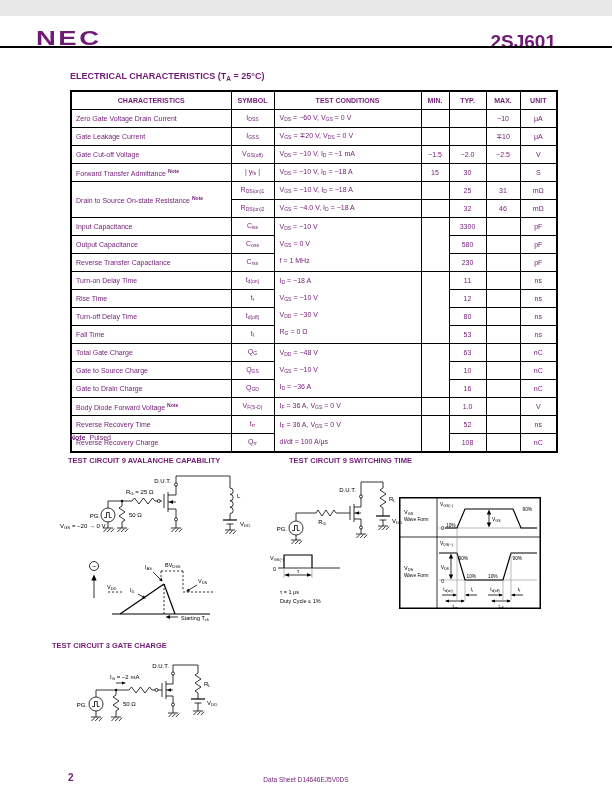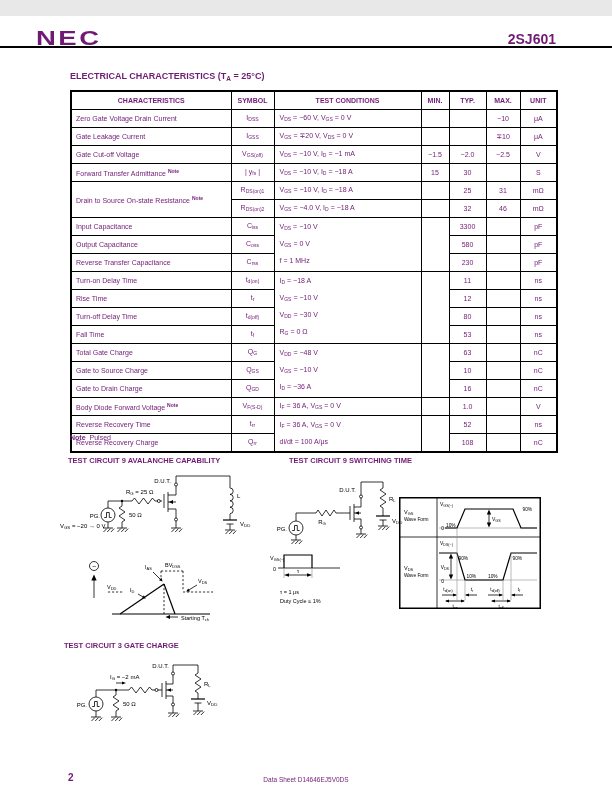--- a/index.html
+++ b/index.html
@@ -1,21 +1,21 @@
 <!DOCTYPE html>
 <html><head>
 <meta charset="utf-8">
 <style>
   html,body{margin:0;padding:0;background:#e8e8e8}
   .page{position:relative;width:612px;height:792px;background:#fff;margin:16px auto;
         font-family:"Liberation Sans",sans-serif;color:#701a75;overflow:hidden}
   .abs{position:absolute}
   .brand{left:36px;top:11px;font-size:22px;font-weight:bold;letter-spacing:2px;
          transform:scaleX(1.25) scaleY(0.9);transform-origin:left top}
-  .partno{right:56px;top:15px;font-size:14px;font-weight:bold}
+  .partno{right:56px;top:15px;font-size:19px;font-weight:bold}
   .hrule{left:0;top:30px;width:612px;height:2px;background:#000}
   .title{left:70px;top:55px;font-size:9px;font-weight:bold}
   table.ec{position:absolute;left:70px;top:74px;width:486px;border-collapse:collapse;
            table-layout:fixed;border:2px solid #000}
   .ec th,.ec td{border:1px solid #000;font-size:7px;height:17px;padding:0;overflow:hidden;
                 white-space:nowrap;vertical-align:middle}
   .ec th{font-weight:bold;text-align:center}
   td.c-char{text-align:left;padding-left:4px}
   td.c-cond{text-align:left;padding-left:5px}
   td.c-sym,td.c-num{text-align:center}
@@ -241,21 +241,21 @@
     </tr>
   </tbody>
     </table>
 
   <div class="abs note-line">
     <span class="b">Note</span><span>Pulsed</span>
   </div>
 
   <div class="abs ct" style="left:68px;top:440px">TEST CIRCUIT 9  AVALANCHE CAPABILITY</div>
   <div class="abs ct" style="left:289px;top:440px">TEST CIRCUIT 9  SWITCHING TIME</div>
-  <div class="abs ct" style="left:64px;top:625px">TEST CIRCUIT 3  GATE CHARGE</div>
+  <div class="abs ct" style="left:52px;top:625px">TEST CIRCUIT 3  GATE CHARGE</div>
 
   <svg style="left:58px;top:452px" width="235" height="175" viewBox="0 0 235 175">
     <defs>
       <g id="gndA" class="w">
         <line x1="-5" y1="0" x2="5" y2="0"></line>
         <line x1="-4.5" y1="4" x2="-1.2" y2="0.6"></line>
         <line x1="-0.8" y1="4" x2="2.5" y2="0.6"></line>
         <line x1="2.9" y1="4" x2="6.2" y2="0.6"></line>
       </g>
     </defs>

